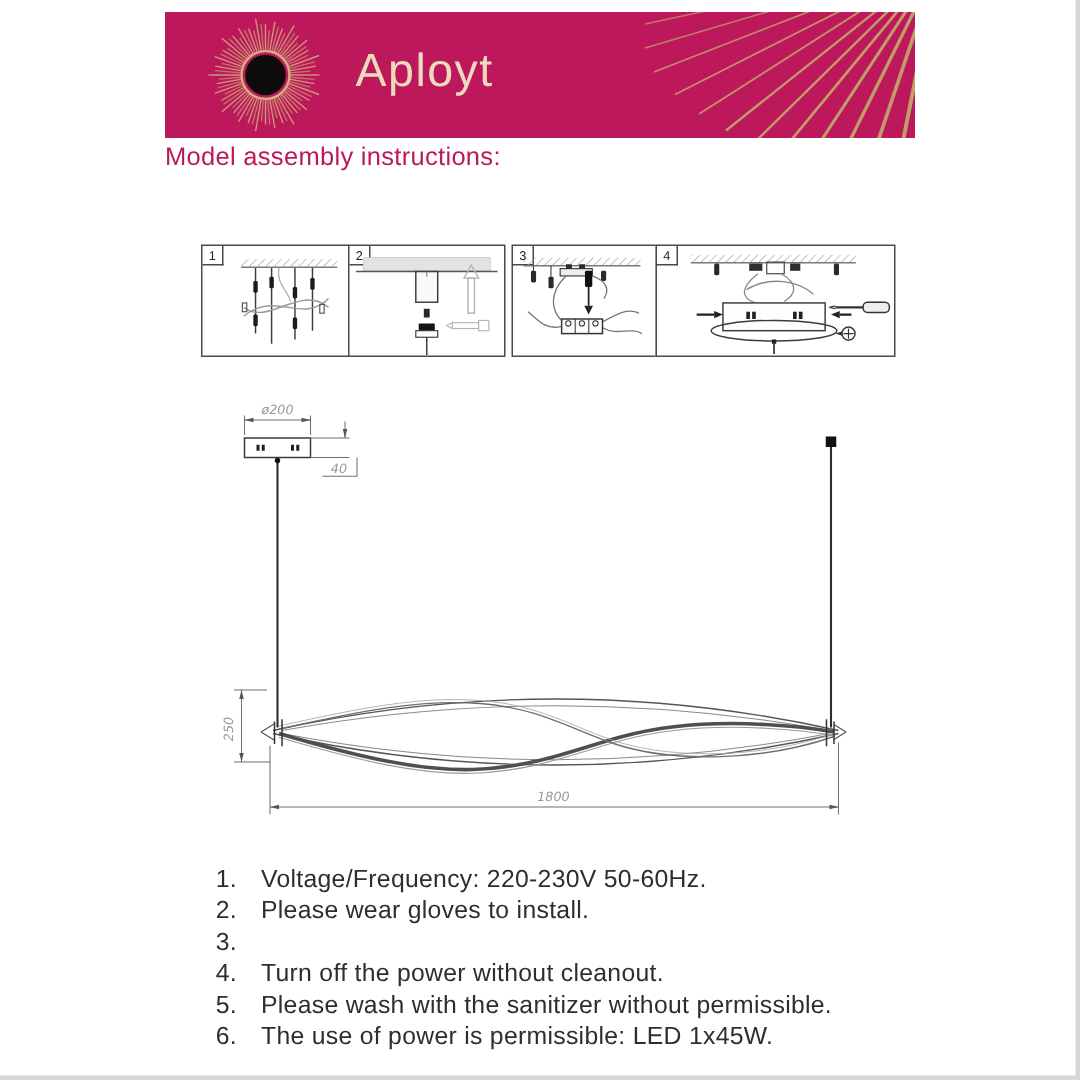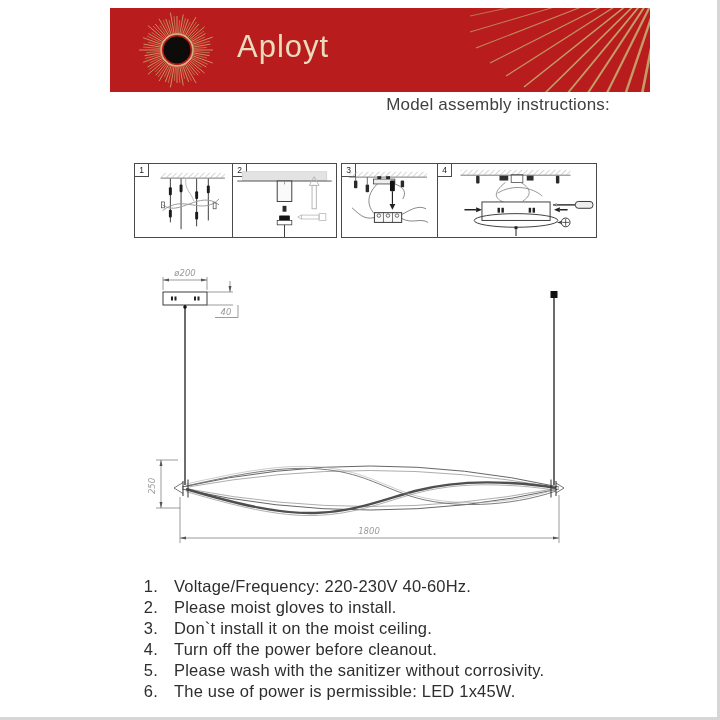--- a/index.html
+++ b/index.html
@@ -2,29 +2,29 @@
 <html><head>
 <meta charset="utf-8">
 <style>
   html,body{margin:0;padding:0;background:#ffffff;}
   .page{
     position:relative;width:720px;height:720px;background:#ffffff;overflow:hidden;
     font-family:"Liberation Sans",sans-serif;
     box-shadow:inset -3px 0 0 #d6d6d6, inset 0 -3px 0 #d6d6d6;
   }
   
-  .banner{position:absolute;left:110px;top:8px;width:500px;height:84px;background:#b91c1c;overflow:hidden;padding-left:40px;}
+  .banner{position:absolute;left:110px;top:8px;width:500px;height:84px;background:#be185d;overflow:hidden;}
   .starburst{position:absolute;left:0;top:0;width:134px;height:84px;}
   .brand{
     position:absolute;left:127px;top:23px;font-size:31px;line-height:1;
     color:#eadbbd;font-weight:500;letter-spacing:1px;
   }
   .rays{position:absolute;right:0;top:0;width:180px;height:84px;}
   
-  .title-block{position:absolute;left:110px;top:94px;width:500px;text-align:right;color:#404040;}
+  .title-block{position:absolute;left:110px;top:94px;width:500px;text-align:left;color:#be185d;}
   .title-line{font-size:17px;line-height:21px;font-weight:500;letter-spacing:0.2px;}
   
   .steps{position:absolute;left:134px;top:163px;display:flex;align-items:flex-start;}
   .panel{position:relative;height:75px;border:1px solid #4a4a4a;background:#fff;box-sizing:border-box;}
   .p1{width:99px;}
   .p2{width:105px;margin-left:-1px;}
   .p3{width:97px;margin-left:4px;}
   .p4{width:160px;margin-left:-1px;}
   .numbox{
     position:absolute;left:0;top:0;width:13px;height:12px;
@@ -355,37 +355,36 @@
       <line x1="50" y1="283" x2="429" y2="283"></line>
     </g>
     <polygon points="50,283 56,281.5 56,284.5" fill="#555"></polygon>
     <polygon points="429,283 423,281.5 423,284.5" fill="#555"></polygon>
     <text class="dimtxt" x="239" y="279" text-anchor="middle">1800</text>
   </svg>
 
   <div class="instructions">
     <div class="row">
       <span class="num">1.</span>
-      <span class="txt">Voltage/Frequency: 220-230V 40-60Hz.</span>
+      <span class="txt">Voltage/Frequency: 220-230V 50-60Hz.</span>
     </div>
     <div class="row">
       <span class="num">2.</span>
-      <span class="txt">Please moist gloves to install.</span>
+      <span class="txt">Please wear gloves to install.</span>
     </div>
     <div class="row">
       <span class="num">3.</span>
-      <span class="txt">Don`t install it on the moist ceiling.</span>
     </div>
     <div class="row">
       <span class="num">4.</span>
-      <span class="txt">Turn off the power before cleanout.</span>
+      <span class="txt">Turn off the power without cleanout.</span>
     </div>
     <div class="row">
       <span class="num">5.</span>
-      <span class="txt">Please wash with the sanitizer without corrosivity.</span>
+      <span class="txt">Please wash with the sanitizer without permissible.</span>
     </div>
     <div class="row">
       <span class="num">6.</span>
       <span class="txt">The use of power is permissible: LED 1x45W.</span>
     </div>
   </div>
 
 </div>
 
 </body></html>

